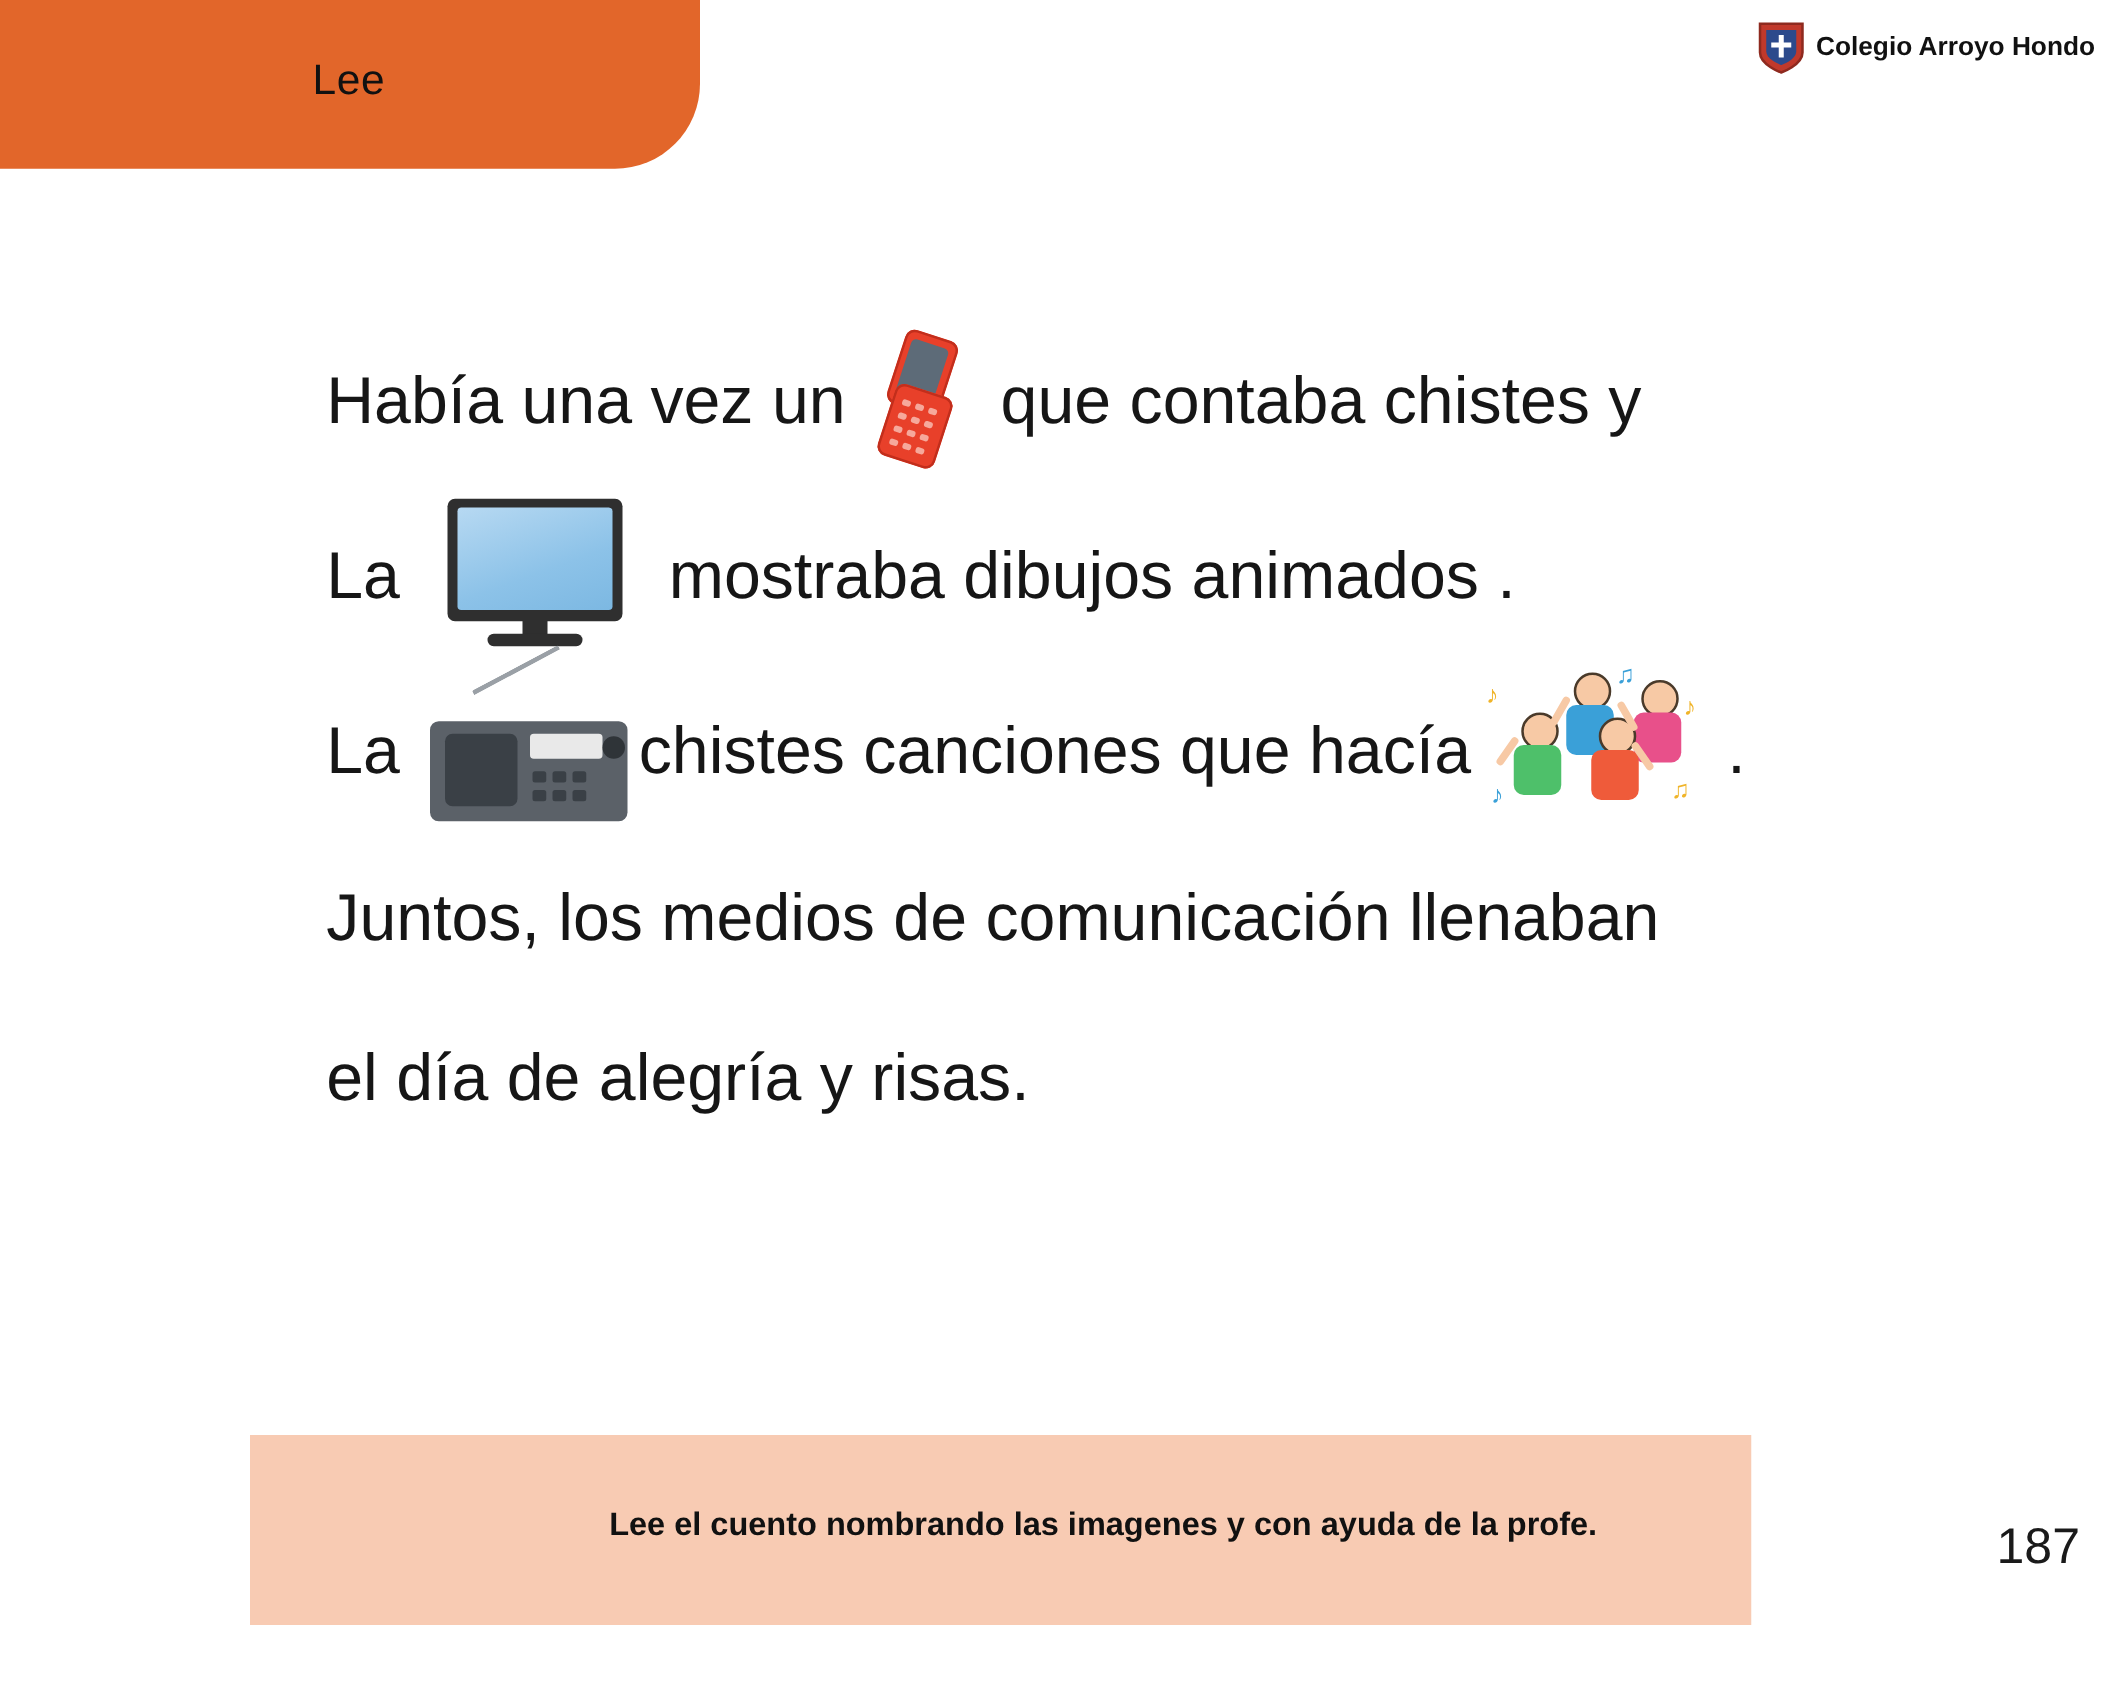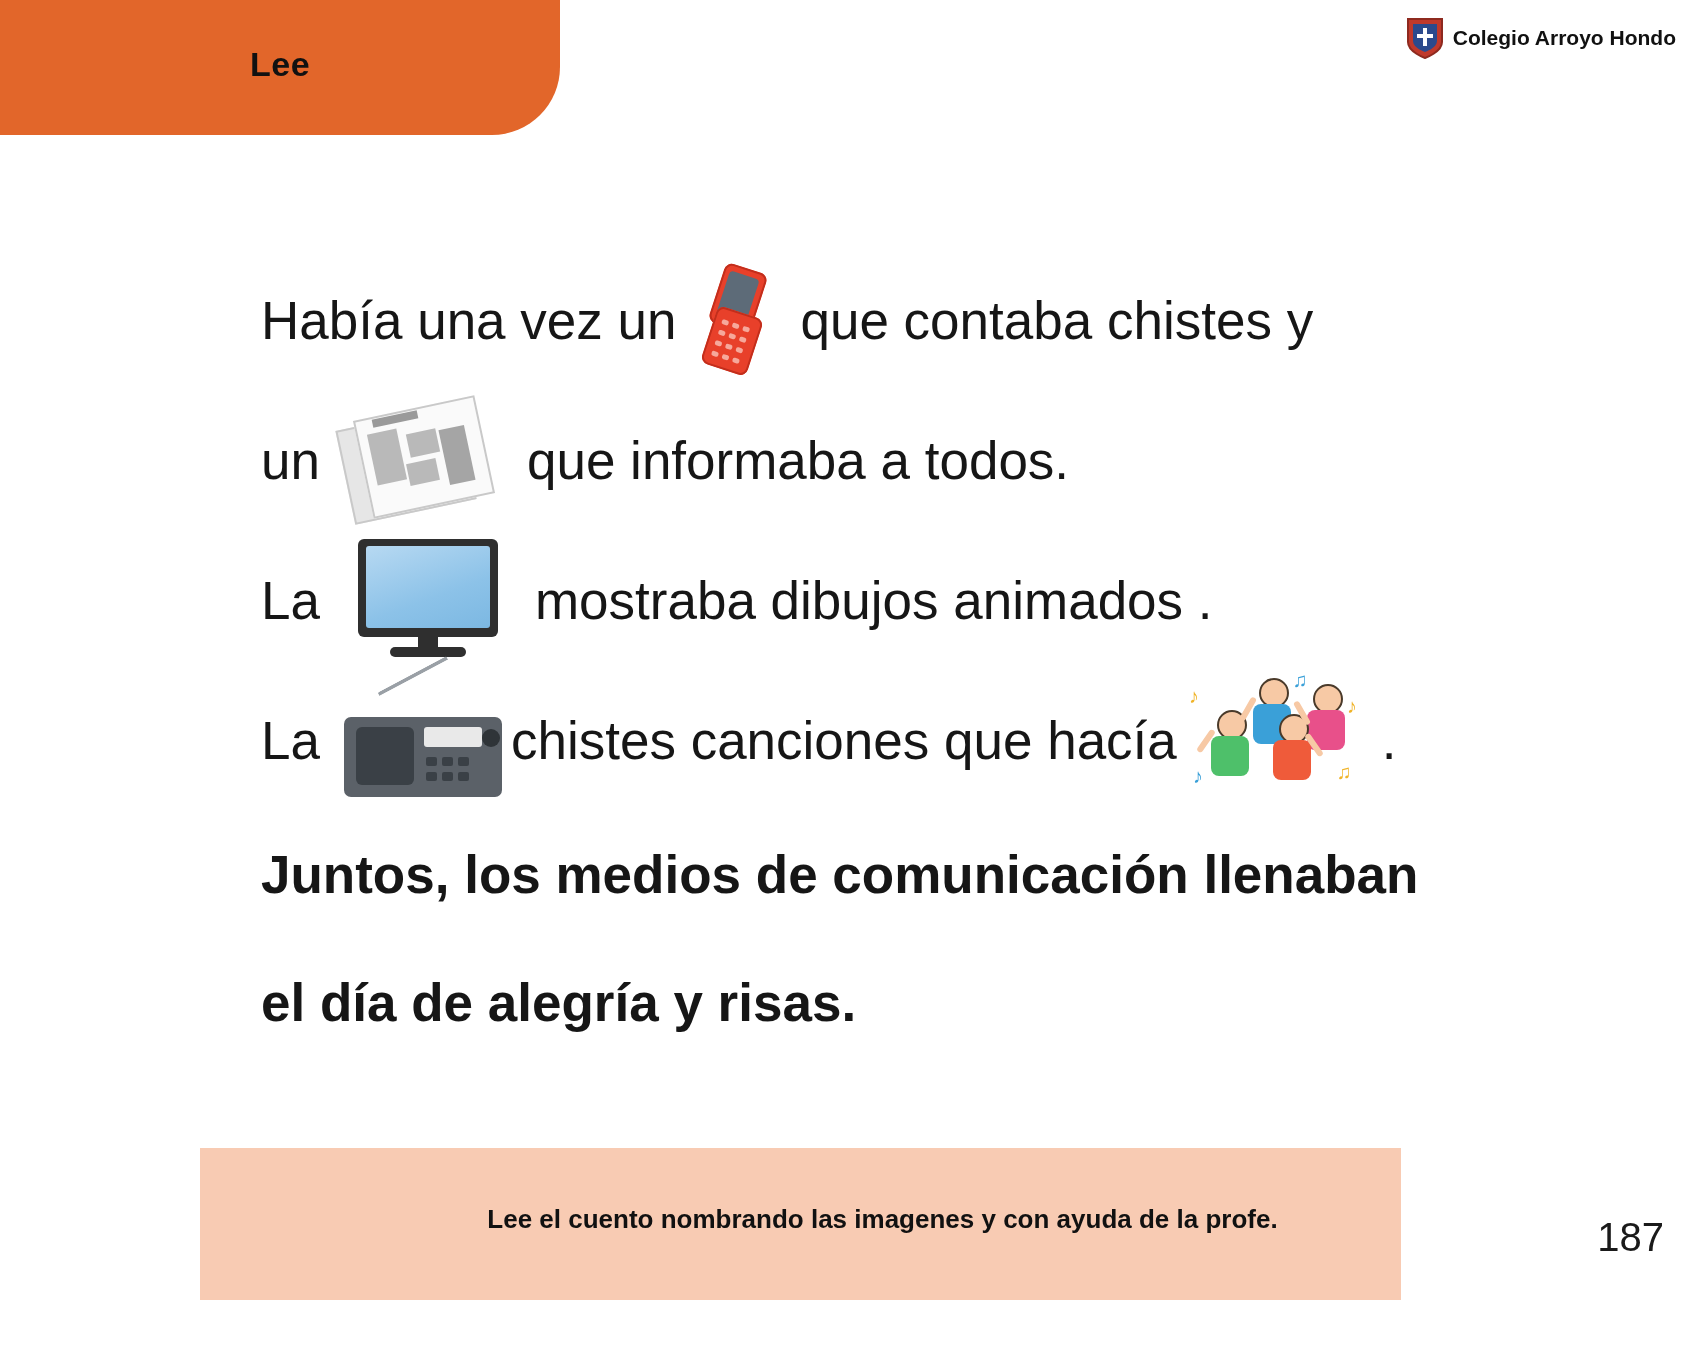--- a/index.html
+++ b/index.html
@@ -24,21 +24,21 @@
     height: 135px;
     background: #E2662A;
     border-bottom-right-radius: 68px;
     border-top-right-radius: 0px;
   }
   .header-tab-label {
     position: absolute;
     left: 250px;
     top: 45px;
     font-size: 34px;
-    font-weight: bold;
+    font-weight: normal;
     color: #111111;
     letter-spacing: 0.5px;
   }
 
   .brand {
     position: absolute;
     right: 24px;
     top: 16px;
     display: flex;
     align-items: center;
@@ -65,21 +65,21 @@
     font-size: 53px;
     color: #161616;
     line-height: 1.0;
   }
   .story-line {
     display: flex;
     align-items: center;
     height: 140px;
     white-space: nowrap;
   }
-  .story-line.tight { height: 128px; font-weight: bold; }
+  .story-line.tight { height: 128px; }
   .story-text { display: inline-block; }
 
   .inline-img {
     display: inline-block;
     position: relative;
     vertical-align: middle;
   }
 
   
   .icon-phone {
@@ -319,33 +319,20 @@
           <i style="left:13px;top:26px"></i>
           <i style="left:24px;top:26px"></i>
         <i style="left:2px;top:37px"></i>
           <i style="left:13px;top:37px"></i>
           <i style="left:24px;top:37px"></i>
       </span>
     </span>
     <span class="story-text">que contaba chistes y</span>
   </div>
 
-  <div class="story-line">
-    <span class="story-text">un</span>
-    <span class="inline-img icon-news">
-      <span class="sheet s1"></span>
-      <span class="sheet s2"></span>
-      <span class="col" style="left:36px;top:22px;width:46px;height:8px;background:#9a9a9a"></span>
-      <span class="col" style="left:36px;top:38px;width:30px;height:52px"></span>
-      <span class="col" style="left:72px;top:38px;width:30px;height:24px"></span>
-      <span class="col" style="left:72px;top:68px;width:30px;height:22px"></span>
-      <span class="col" style="left:108px;top:34px;width:26px;height:56px;background:#a5a5a5"></span>
-    </span>
-    <span class="story-text">que informaba a todos.</span>
-  </div>
 
   <div class="story-line">
     <span class="story-text">La</span>
     <span class="inline-img icon-tv">
       <span class="frame"></span>
       <span class="screen"></span>
       <span class="neck"></span>
       <span class="base"></span>
     </span>
     <span class="story-text">mostraba dibujos animados .</span>

